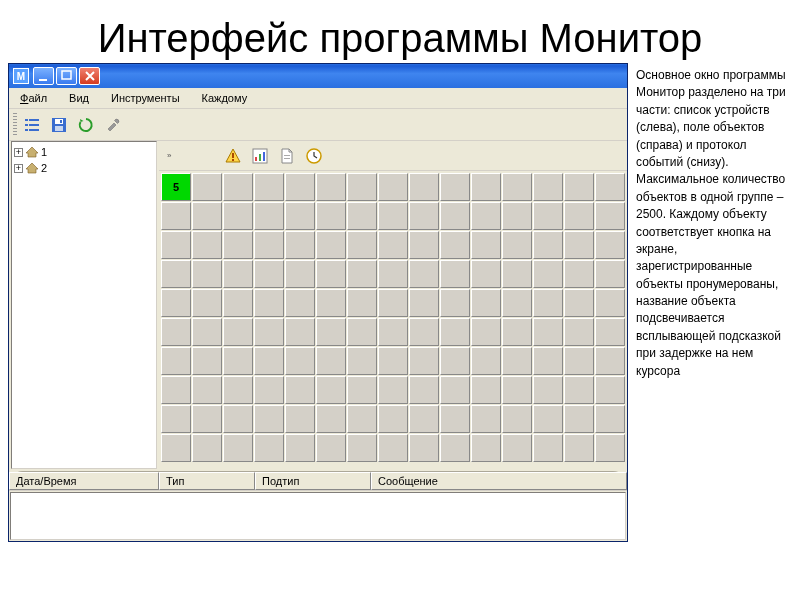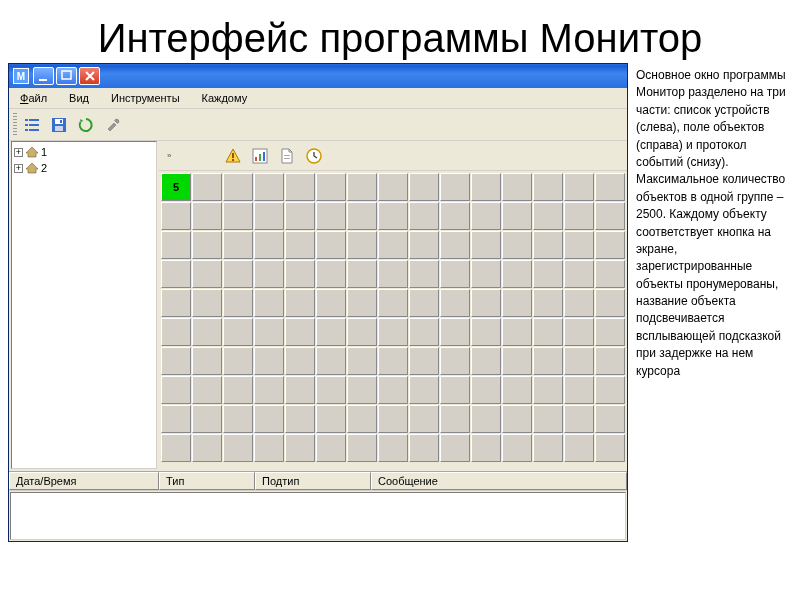--- a/index.html
+++ b/index.html
@@ -157,20 +157,21 @@
     background:#00d800;
     color:#000;
     font-weight:bold;
     font-size:11px;
     display:flex;align-items:center;justify-content:center;
   }
 
   .log-panel {
     border-top:1px solid #aca899;
     background:#ece9d8;
+    border-radius:14px;
   }
   .log-header {
     display:flex;
     background:#ece9d8;
     border-bottom:1px solid #d4d0c8;
     font-size:11px;
   }
   .log-col {
     padding:2px 6px;
     border-top:1px solid #fff;

